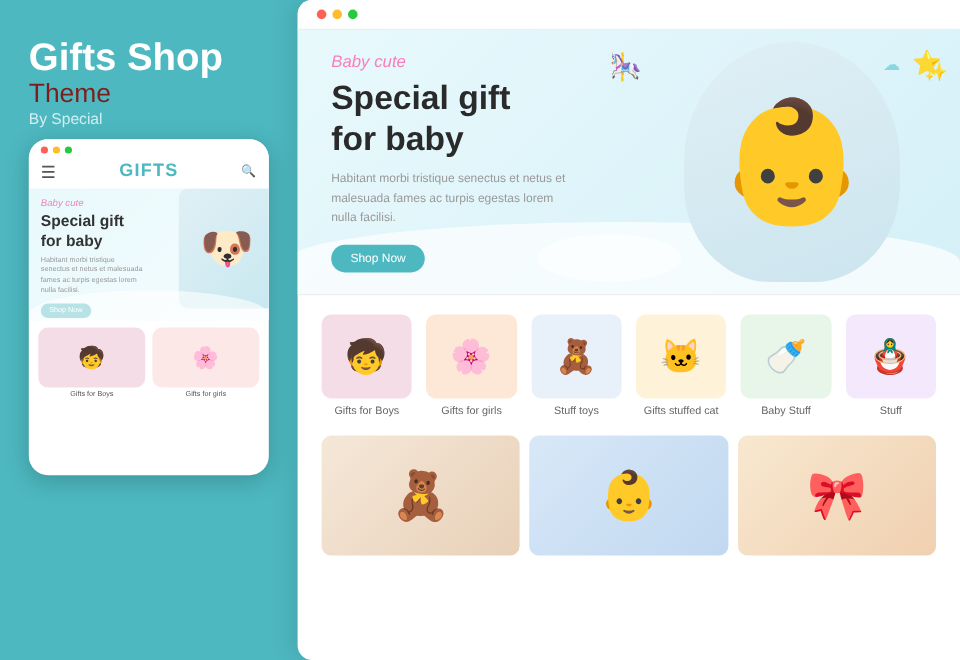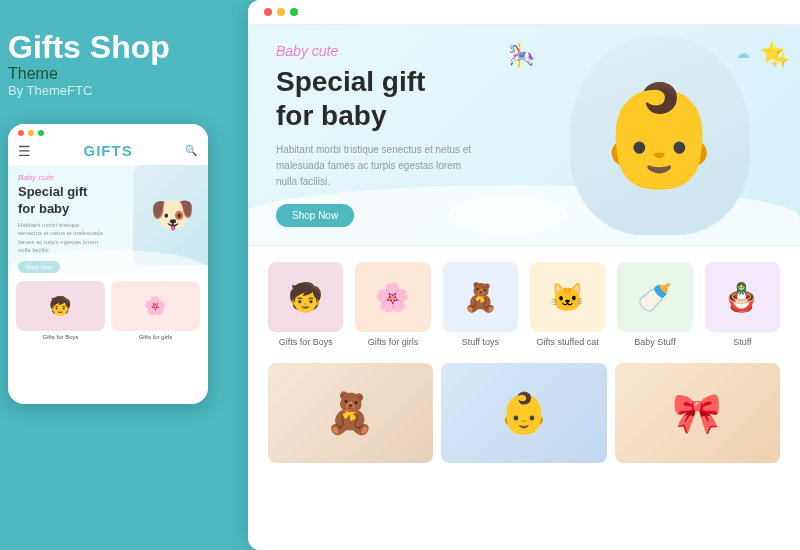--- a/index.html
+++ b/index.html
@@ -9,37 +9,36 @@
       overflow: hidden;
       font-family: 'Segoe UI', Arial, sans-serif;
       background: #4db8c0;
       display: flex;
     }
 
     
     .left-panel {
       width: 248px;
       background: #4db8c0;
-      padding: 30px 8px;
+      padding: 30px 24px;
       display: flex;
       flex-direction: column;
-      gap: 16px;
       flex-shrink: 0;
     }
 
     .brand-title {
       font-size: 32px;
       font-weight: 800;
       color: #fff;
       line-height: 1.1;
     }
 
     .brand-subtitle {
-      font-size: 16px;
-      color: #14532d;
+      font-size: 22px;
+      color: #7f1d1d;
       font-weight: 400;
     }
 
     .brand-by {
       font-size: 13px;
       color: rgba(255,255,255,0.75);
     }
 
     
     .mobile-mockup {
@@ -397,21 +396,21 @@
     .second-img-2 { background: linear-gradient(135deg, #d8e8f8, #c0d8f0); }
     .second-img-3 { background: linear-gradient(135deg, #f8e8d0, #f0d0b0); }
   </style>
 </head>
 <body>
 
 <div class="left-panel">
   <div>
     <div class="brand-title">Gifts Shop</div>
     <div class="brand-subtitle">Theme</div>
-    <div class="brand-by">By ThemeFTC</div>
+    <div class="brand-by">By Special</div>
   </div>
 
   <div class="mobile-mockup">
     <div class="mobile-top-bar">
       <div class="mobile-dot dot-red"></div>
       <div class="mobile-dot dot-yellow"></div>
       <div class="mobile-dot dot-green"></div>
     </div>
     <div class="mobile-header">
       <span class="mobile-menu-icon">☰</span>

